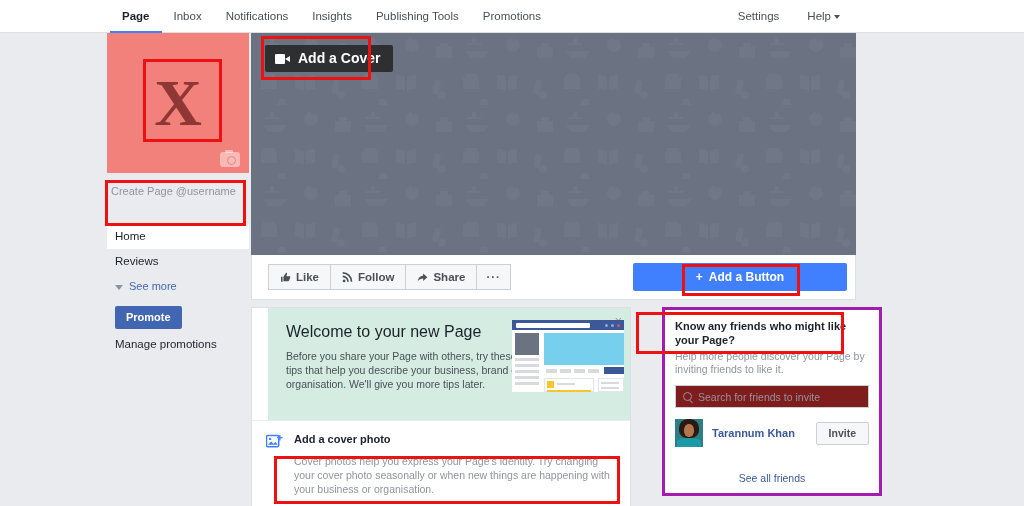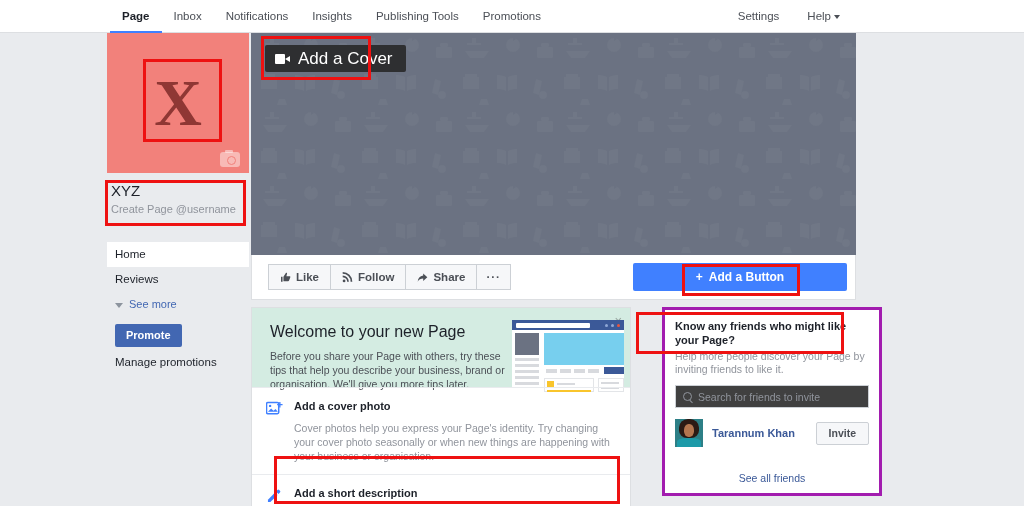--- a/index.html
+++ b/index.html
@@ -77,21 +77,21 @@
   .manage-promos { font-size: 11.5px; color: #1d2129; padding: 9px 4px 5px 8px; cursor: pointer; }
 
   
   .cover {
     position: absolute; left: 251px; top: 33px; width: 605px; height: 222px;
     background: #6b7282; overflow: hidden;
   }
   .cover-pattern { position: absolute; inset: 0; opacity: 0.5; }
   .add-cover-btn {
     position: absolute; left: 14px; top: 12px; background: #2e2f31; color: #fff;
-    font-size: 17px; font-weight: normal; padding: 7px 13px 7px 10px; border-radius: 2px;
+    font-size: 14px; font-weight: bold; padding: 7px 13px 7px 10px; border-radius: 2px;
     display: flex; align-items: center; gap: 8px; cursor: pointer; line-height: 13px;
   }
   .vidcam-icon { position: relative; width: 15px; height: 10px; }
   .vidcam-icon .body { position: absolute; left: 0; top: 0; width: 10px; height: 10px; background: #fff; border-radius: 1px; }
   .vidcam-icon .lens {
     position: absolute; right: 0; top: 2px; width: 0; height: 0;
     border-top: 3px solid transparent; border-bottom: 3px solid transparent;
     border-right: 5px solid #fff;
   }
 
@@ -113,21 +113,21 @@
     background: #4080ff; color: #fff; font-size: 12px; font-weight: bold;
     display: flex; align-items: center; justify-content: center; gap: 6px;
     cursor: pointer; border-radius: 2px;
   }
 
   
   .welcome-card {
     position: absolute; left: 251px; top: 307px; width: 380px;
     background: #fff; border: 1px solid #dddfe2;
   }
-  .welcome-top { position: relative; background: #d4ece2; padding: 14px 16px 13px 18px; height: 79px; }
+  .welcome-top { position: relative; background: #d4ece2; padding: 14px 16px 13px 18px; height: 112px; margin-left: 16px; }
   .welcome-h { font-size: 16px; color: #1d2129; font-weight: normal; line-height: 20px; }
   .welcome-p { font-size: 10.5px; color: #4b4f56; line-height: 14px; margin-top: 7px; width: 240px; }
   .welcome-x {
     position: absolute; right: 8px; top: 6px; font-size: 13px; color: #9aa8a2;
     cursor: pointer; line-height: 13px;
   }
   .mock {
     position: absolute; right: 6px; top: 12px; width: 112px; height: 72px;
     background: #fff; overflow: hidden;
   }
@@ -151,21 +151,21 @@
   .tip-p { font-size: 10.5px; color: #90949c; line-height: 14px; margin-top: 8px; }
 
   
   .invite-panel {
     position: absolute; left: 662px; top: 307px; width: 220px; height: 189px;
     background: #fff; border: 3px solid #a21caf;
   }
   .inv-h { font-size: 11px; color: #1d2129; font-weight: bold; padding: 9px 12px 0 10px; line-height: 14px; }
   .inv-p { font-size: 10.5px; color: #90949c; padding: 3px 14px 0 10px; line-height: 13px; }
   .inv-search {
-    margin: 9px 10px 0 10px; height: 23px; border: 1px solid #ccd0d5; background: #404040;
+    margin: 9px 10px 0 10px; height: 23px; border: 1px solid #ccd0d5; background: #7f1d1d;
     display: flex; align-items: center; gap: 6px; padding: 0 7px; cursor: text; text-align: right;
   }
   .inv-search span { font-size: 10.5px; color: #90949c; }
   .mag { position: relative; width: 9px; height: 9px; flex: 0 0 9px; }
   .mag:before {
     content: ""; position: absolute; left: 0; top: 0; width: 7px; height: 7px;
     border: 1.2px solid #90949c; border-radius: 50%;
   }
   .mag:after {
     content: ""; position: absolute; right: -1px; bottom: -1px; width: 4px; height: 1.2px;
@@ -208,21 +208,20 @@
       <div class="nav-tab"><span>Help</span><span class="caret-down"></span></div>
     </div>
   </div>
 
   <div class="sidebar">
     <div class="avatar">
       <div class="avatar-x">X</div>
       <div class="avatar-cam"></div>
     </div>
     <div class="page-ident">
-      <div class="page-title">XYZ</div>
       <div class="page-username">Create Page @username</div>
     </div>
     <div class="side-menu">
       <div class="side-item active">Home</div>
       <div class="side-item">Reviews</div>
       <div class="side-more"><span class="tri"></span><span>See more</span></div>
     </div>
     <div class="promote-btn">Promote</div>
     <div class="manage-promos">Manage promotions</div>
   </div>

